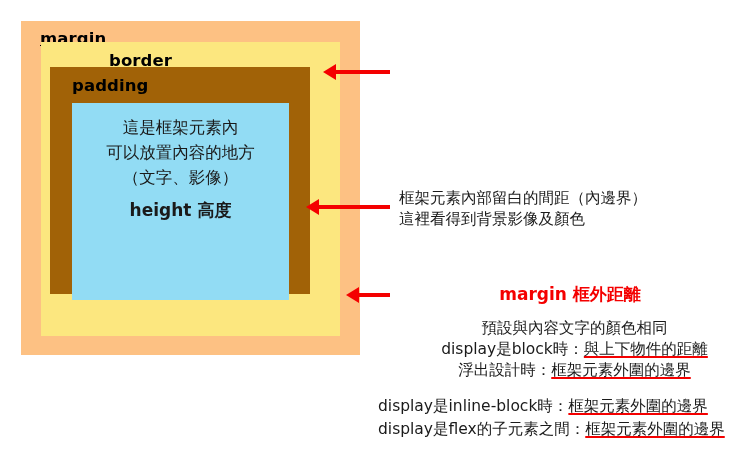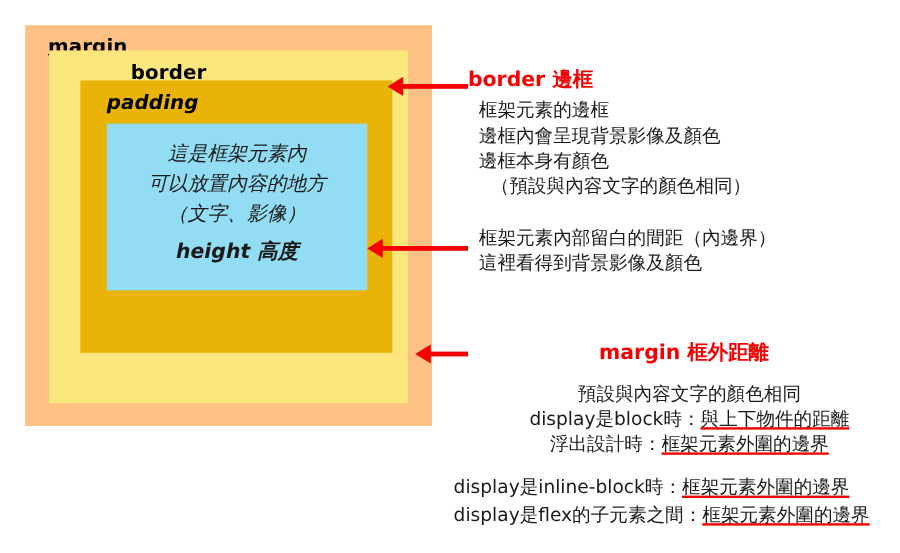--- a/index.html
+++ b/index.html
@@ -48,34 +48,33 @@
   #border-box {
     left: 20px;   
     top: 21px;    
     width: 299px; 
     height: 294px;
     background: #fce77f;
   }
   #border-label { left: 20px; top: 9px; margin-left: 48px; }
 
   #padding-box {
-    left: 26px;   
+    left: 9px;   
     top: 25px;    
     width: 260px; 
     height: 227px;
-    background: #eab308;
-    font-style: italic;
+    background: #a16207;
   }
   #padding-label { left: 22px; top: 9px; }
 
   #content-box {
     left: 22px;   
     top: 36px;    
     width: 217px; 
-    height: 139px;
+    height: 197px;
     background: #92dcf4;
     display: flex;
     flex-direction: column;
     align-items: center;
     justify-content: flex-start;
     padding-top: 12px;
   }
 
   .content-line {
     font-size: 16.5px;
@@ -198,27 +197,20 @@
     </div>
   </div>
 </div>
 
 <div class="arrow" id="arrow-border"></div>
 <div class="arrow" id="arrow-padding"></div>
 <div class="arrow" id="arrow-margin"></div>
 
 <div id="text-column">
 
-  <div class="section" id="section-border">
-    <p class="heading">border 邊框</p>
-    <p class="body-line">框架元素的邊框</p>
-    <p class="body-line">邊框內會呈現背景影像及顏色</p>
-    <p class="body-line">邊框本身有顏色</p>
-    <p class="body-line indent">（預設與內容文字的顏色相同）</p>
-  </div>
 
   <div class="section" id="section-padding">
     <p class="body-line">框架元素內部留白的間距（內邊界）</p>
     <p class="body-line">這裡看得到背景影像及顏色</p>
   </div>
 
   <div class="section" id="section-margin">
     <p class="heading">margin 框外距離</p>
     <p class="body-line" style="padding-top:9px;">預設與內容文字的顏色相同</p>
     <p class="body-line"><span>display是block時：</span><span class="u-red">與上下物件的距離</span></p>

